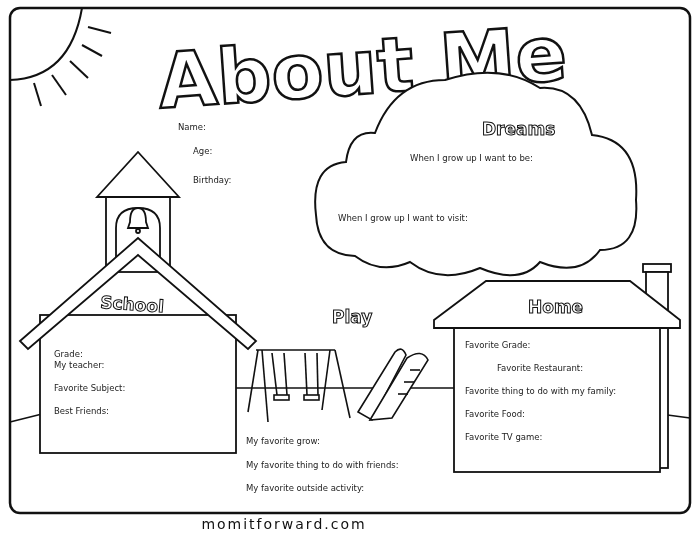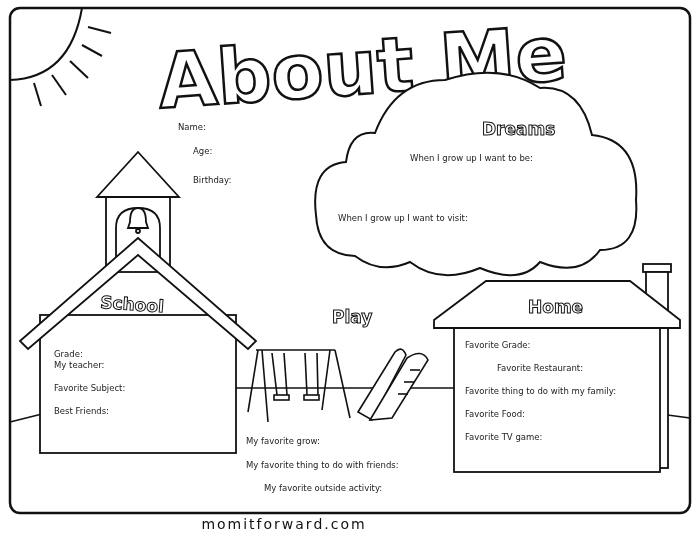--- a/index.html
+++ b/index.html
@@ -86,21 +86,21 @@
 <div class="lbl" style="left:410px;top:153px;text-align:right;">When I grow up I want to be:</div>
 <div class="lbl" style="left:338px;top:213px;">When I grow up I want to visit:</div>
 
 <div class="lbl" style="left:54px;top:337px;margin-top:12px;">Grade:</div>
 <div class="lbl" style="left:54px;top:360px;">My teacher:</div>
 <div class="lbl" style="left:54px;top:383px;">Favorite Subject:</div>
 <div class="lbl" style="left:54px;top:406px;">Best Friends:</div>
 
 <div class="lbl" style="left:246px;top:436px;">My favorite grow:</div>
 <div class="lbl" style="left:246px;top:460px;">My favorite thing to do with friends:</div>
-<div class="lbl" style="left:264px;top:483px;">My favorite outside activity:</div>
+<div class="lbl" style="left:246px;top:483px;">My favorite outside activity:</div>
 
 <div class="lbl" style="left:465px;top:340px;">Favorite Grade:</div>
 <div class="lbl" style="left:465px;top:363px;padding-left:32px;">Favorite Restaurant:</div>
 <div class="lbl" style="left:465px;top:386px;">Favorite thing to do with my family:</div>
 <div class="lbl" style="left:465px;top:409px;">Favorite Food:</div>
 <div class="lbl" style="left:465px;top:432px;">Favorite TV game:</div>
 
 <div class="footer">momitforward.com</div>
 
 </body></html>

